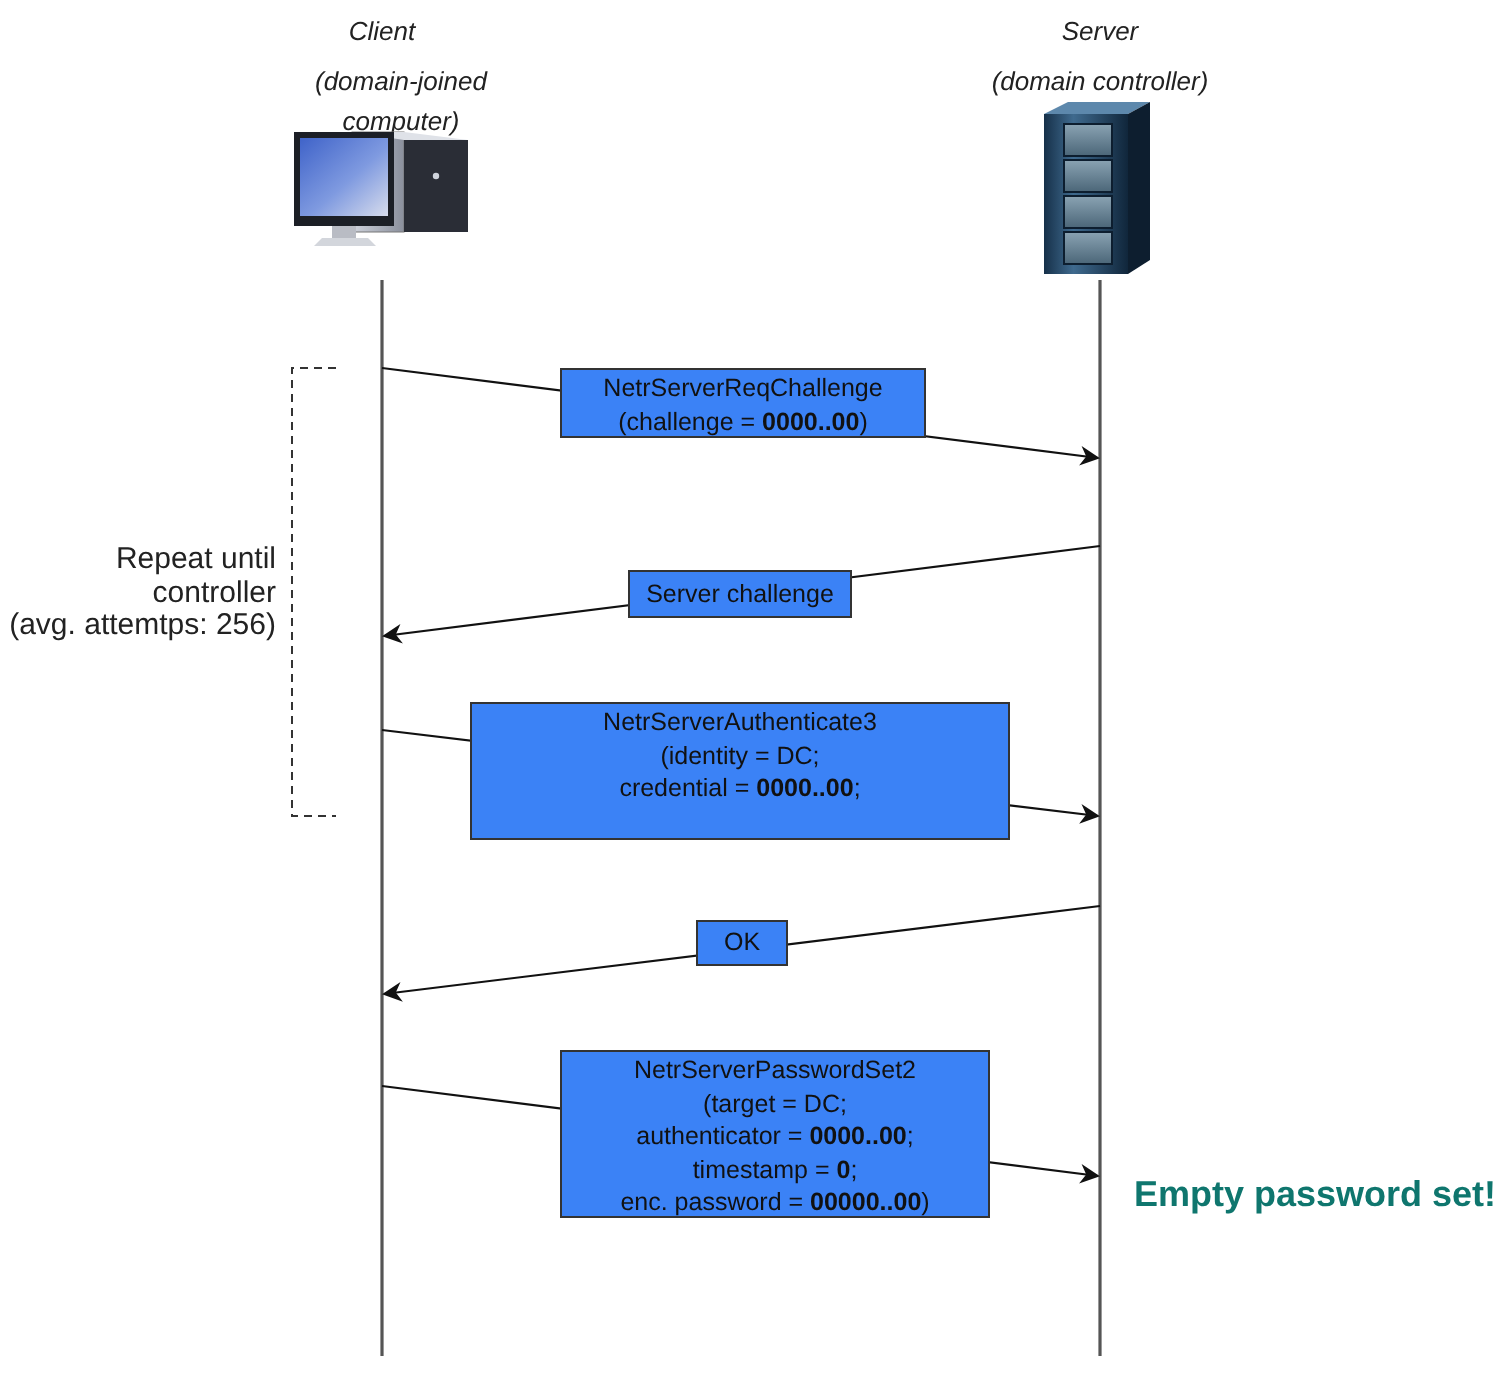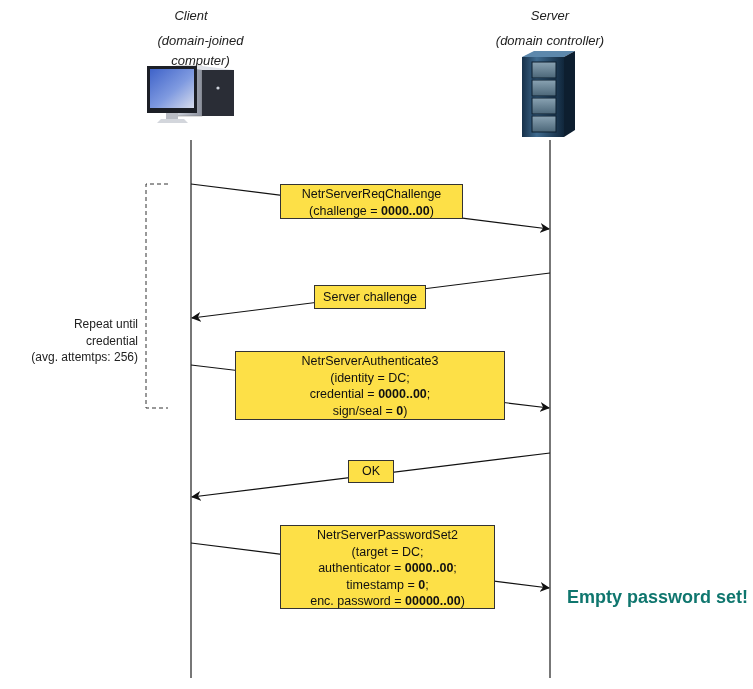--- a/index.html
+++ b/index.html
@@ -1,23 +1,23 @@
 <!DOCTYPE html>
 <html><head>
 <meta charset="utf-8">
 <style>
   html, body { margin:0; padding:0; background:#ffffff; }
   body { width:753px; height:689px; position:relative; overflow:hidden;
          font-family:"Liberation Sans", "DejaVu Sans", sans-serif; color:#111; }
   #diagram { position:absolute; left:0; top:0; }
   .actor-label { position:absolute; text-align:center; font-size:13px; line-height:20px; color:#222;font-style:italic; }
-  .msg-box { position:absolute; background:#fde047; border:1px solid #333; box-sizing:border-box;
+  .msg-box { position:absolute; background:#3b82f6; border:1px solid #333; box-sizing:border-box;
              text-align:center; font-size:12.5px; line-height:16.5px; color:#111; padding:1px 4px; }
   .msg-box b { font-weight:bold; }
-  .note { position:absolute; text-align:right; font-size:12px; line-height:16.5px; color:#222;margin-top:44px; }
+  .note { position:absolute; text-align:right; font-size:15px; line-height:16.5px; color:#222; }
   .result { position:absolute; font-size:18px; font-weight:bold; color:#0f766e; }
 </style>
 </head>
 <body>
 
 <div class="actor-label" style="left:111px; top:6px; width:160px;">
   <div>Client</div>
   <div style="margin-top:5px;margin-left:19px;">(domain-joined computer)</div>
 </div>
 <div class="actor-label" style="left:470px; top:6px; width:160px;">
@@ -79,36 +79,35 @@
 
   <line x1="191" y1="184" x2="549" y2="229" stroke="#111" stroke-width="1.1" marker-end="url(#arrowHead)"></line>
   <line x1="550" y1="273" x2="192" y2="318" stroke="#111" stroke-width="1.1" marker-end="url(#arrowHead)"></line>
   <line x1="191" y1="365" x2="549" y2="408" stroke="#111" stroke-width="1.1" marker-end="url(#arrowHead)"></line>
   <line x1="550" y1="453" x2="192" y2="497" stroke="#111" stroke-width="1.1" marker-end="url(#arrowHead)"></line>
   <line x1="191" y1="543" x2="549" y2="588" stroke="#111" stroke-width="1.1" marker-end="url(#arrowHead)"></line>
 </svg>
 
 <div class="note" style="left:0px; top:272px; width:138px;">
   <div>Repeat until</div>
-  <div>credential</div>
+  <div>controller</div>
   <div>(avg. attemtps: 256)</div>
 </div>
 
 <div class="msg-box" style="left:280px; top:184px; width:183px; height:35px;">
     <div><span>NetrServerReqChallenge</span></div>
     <div><span>(challenge = </span><b>0000..00</b><span>)</span></div>
   </div>
 <div class="msg-box" style="left:314px; top:285px; width:112px; height:24px; line-height:20px;">
     <div><span>Server challenge</span></div>
   </div>
 <div class="msg-box" style="left:235px; top:351px; width:270px; height:69px;">
     <div><span>NetrServerAuthenticate3</span></div>
     <div><span>(identity = DC;</span></div>
     <div><span>credential = </span><b>0000..00</b><span>;</span></div>
-    <div><span>sign/seal = </span><b>0</b><span>)</span></div>
   </div>
 <div class="msg-box" style="left:348px; top:460px; width:46px; height:23px; line-height:19px;">
     <div><span>OK</span></div>
   </div>
 <div class="msg-box" style="left:280px; top:525px; width:215px; height:84px;">
     <div><span>NetrServerPasswordSet2</span></div>
     <div><span>(target = DC;</span></div>
     <div><span>authenticator = </span><b>0000..00</b><span>;</span></div>
     <div><span>timestamp = </span><b>0</b><span>;</span></div>
     <div><span>enc. password = </span><b>00000..00</b><span>)</span></div>

